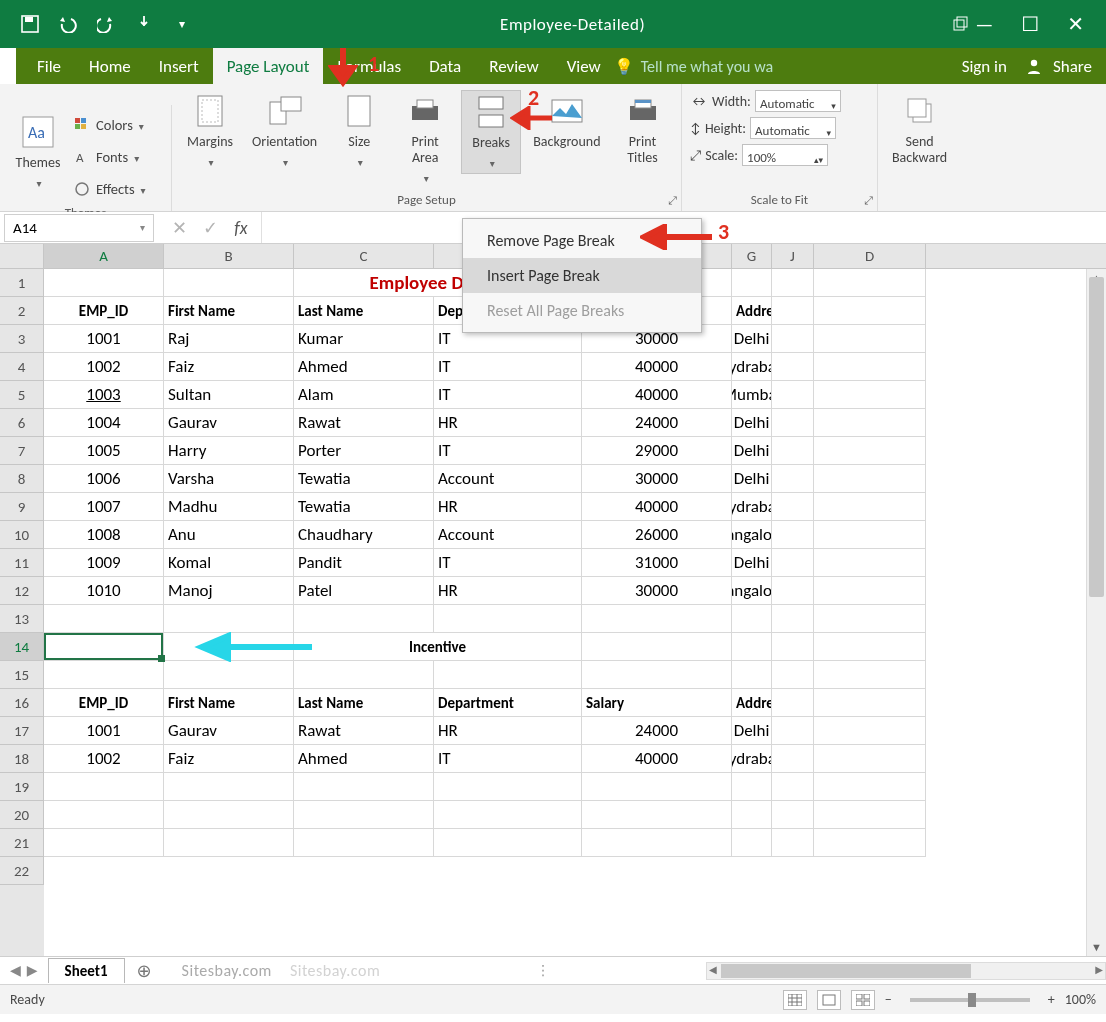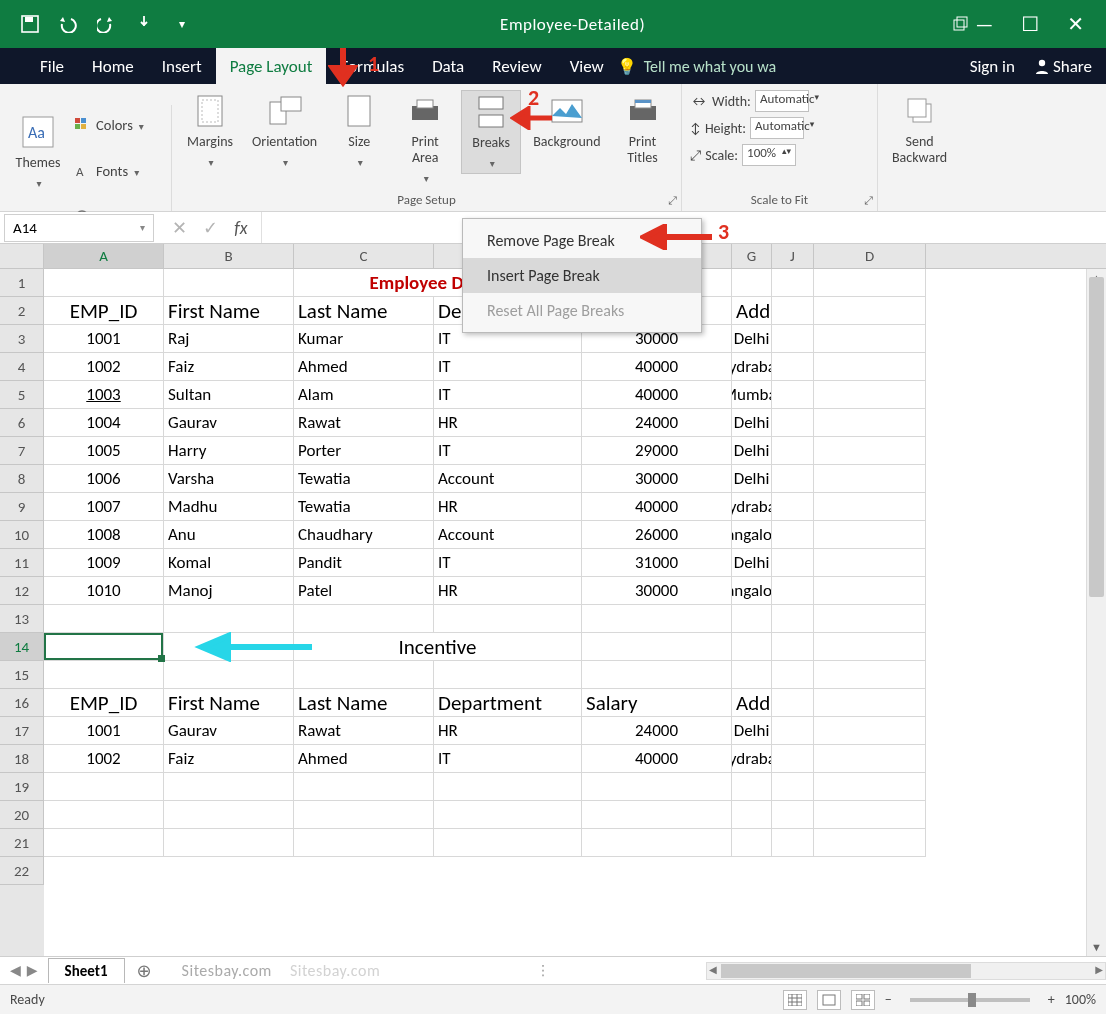--- a/index.html
+++ b/index.html
@@ -7,39 +7,39 @@
 
 
 .titlebar { height: 48px; background: #0f7c41; display: flex; align-items: center; color: #fff; }
 .titlebar .qat { display: flex; align-items: center; gap: 14px; padding-left: 18px; }
 .titlebar .qat .item { width: 24px; height: 24px; display: flex; align-items: center; justify-content: center; cursor: pointer; }
 .titlebar .title { flex: 1; text-align: center; font-size: 17px; font-weight: 400; letter-spacing: .5px; }
 .titlebar .wincontrols { display: flex; gap: 28px; padding-right: 22px; font-size: 20px; }
 .titlebar .wincontrols span { cursor: pointer; }
 
 
-.tabs { height: 36px; background: #0f172a; display: flex; align-items: stretch; padding-left: 26px; color: #fff; font-size: 17px; }
+.tabs { height: 36px; background: #4d7c0f; display: flex; align-items: stretch; padding-left: 7px; color: #fff; font-size: 17px; margin-left: 16px; }
 .tabs .tab { padding: 0 14px; display: flex; align-items: center; cursor: pointer; }
 .tabs .tab.active { background: #f3f3f3; color: #0f7c41; font-weight: 500; }
 .tabs .right { margin-left: auto; display: flex; align-items: center; gap: 18px; padding-right: 14px; }
 .tabs .tell { font-size: 16px; color: #b7e0c9; display:flex; align-items:center; gap:6px; }
-.tabs .share { display:flex; align-items:center; gap:2px; }
+.tabs .share { display:flex; align-items:center; gap:10px; }
 
 
 .ribbon { height: 128px; background: #f3f3f3; border-bottom: 1px solid #d4d4d4; display: flex; position: relative; }
 .group { display:flex; flex-direction:column; border-right:1px solid #dcdcdc; }
 .group .controls { flex:1; display:flex; align-items:flex-start; padding:6px 8px 0 8px; gap:6px; }
 .group .label { text-align:center; font-size:13px; color:#5a5a5a; padding:2px 0 4px; }
 .bigbtn { display:flex; flex-direction:column; align-items:center; gap:4px; padding:2px 6px; font-size:14px; color:#444; cursor:pointer; min-width:60px; text-align:center; line-height:1.15;}
-.smallstack { display:flex; flex-direction:column; gap:18px; font-size:14.5px; color:#444; }
+.smallstack { display:flex; flex-direction:column; gap:4px; font-size:14.5px; color:#444; }
 .smallstack .row { display:flex; align-items:center; gap:4px; cursor:pointer; white-space:nowrap; }
 .iconbox { width:38px; height:38px; display:flex; align-items:center; justify-content:center; }
 .breaks-btn { background:#dcdcdc; border:1px solid #c4c4c4; }
 .scale-row { display:flex; align-items:center; gap:4px; font-size:14px; color:#444; white-space:nowrap; }
-.scale-input { width:54px; height:22px; border:1px solid #c0c0c0; background:#fff; font-size:13px; padding:0 4px; display:flex; align-items:flex-start; justify-content:space-between; }
+.scale-input { width:86px; height:22px; border:1px solid #c0c0c0; background:#fff; font-size:13px; padding:0 4px; display:flex; align-items:flex-end; justify-content:space-between; }
 .dlaunch { position:absolute; right:4px; bottom:4px; font-size:11px; color:#666; cursor:pointer; }
 
 
 .breaks-menu { position:absolute; left:462px; top:6px; width:240px; background:#f7f7f7; border:1px solid #bababa; box-shadow:2px 2px 5px rgba(0,0,0,.25); z-index:50; padding:4px 0;}
 .breaks-menu .item { padding:8px 24px; font-size:16px; color:#333; cursor:pointer; }
 .breaks-menu .item.hl { background:#d9d9d9; }
 .breaks-menu .item.disabled { color:#9e9e9e; }
 
 
 .fbar { height:32px; border-bottom:1px solid #cfcfcf; display:flex; align-items:center; background:#fff; }
@@ -53,21 +53,21 @@
 .colhdr .corner { width:44px; border-right:1px solid #c6c6c6; background:#e6e6e6;}
 .colhdr .ch { border-right:1px solid #c6c6c6; display:flex; align-items:center; justify-content:center; }
 .colhdr .ch.active { background:#d0d0d0; color:#0f7c41; font-weight:500; }
 .body { flex:1; display:flex; overflow:hidden; }
 .rowhdrs { width:44px; background:#e6e6e6; }
 .rowhdrs .rh { height:28px; border-bottom:1px solid #c6c6c6; border-right:1px solid #c6c6c6; display:flex; align-items:center; justify-content:center; font-size:15px; color:#555;}
 .rowhdrs .rh.active { background:#d0d0d0; color:#0f7c41; font-weight:500;}
 .cells { position:relative; }
 .row { display:flex; height:28px; }
 .cell { border-right:1px solid #d8d8d8; border-bottom:1px solid #d8d8d8; padding:0 4px; display:flex; align-items:center; font-size:17px; overflow:hidden; white-space:nowrap;}
-.cell.hdr { font-weight:400; font-size:21px; }
+.cell.hdr { font-weight:700; font-size:15px; }
 .cell.center { justify-content:center; }
 .cell.red { color:#c00000; font-weight:700; }
 .title-cell { justify-content:center; font-weight:700; font-size:19px; }
 .sel { position:absolute; border:2px solid #227447; pointer-events:none; }
 .sel .handle { position:absolute; right:-4px; bottom:-4px; width:7px; height:7px; background:#227447; }
 
 .vscroll { position:absolute; right:0; top:25px; bottom:0; width:20px; background:#f0f0f0; border-left:1px solid #dcdcdc;}
 .vscroll .thumb { position:absolute; left:2px; right:2px; top:8px; height:320px; background:#c8c8c8; border-radius:2px;}
 .vscroll .arr { position:absolute; left:0; right:0; height:18px; display:flex; align-items:center; justify-content:center; color:#666; font-size:11px;}
 

